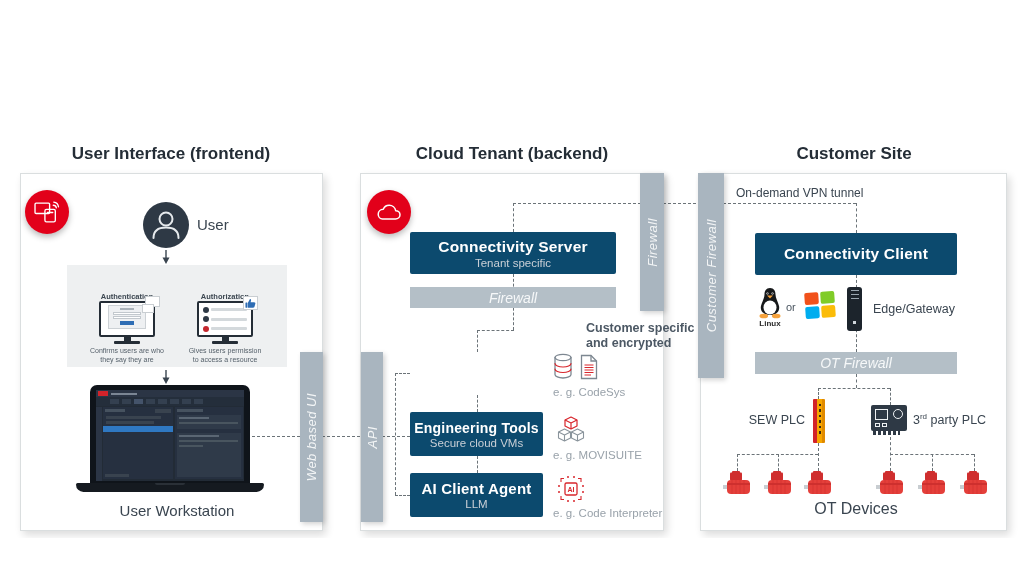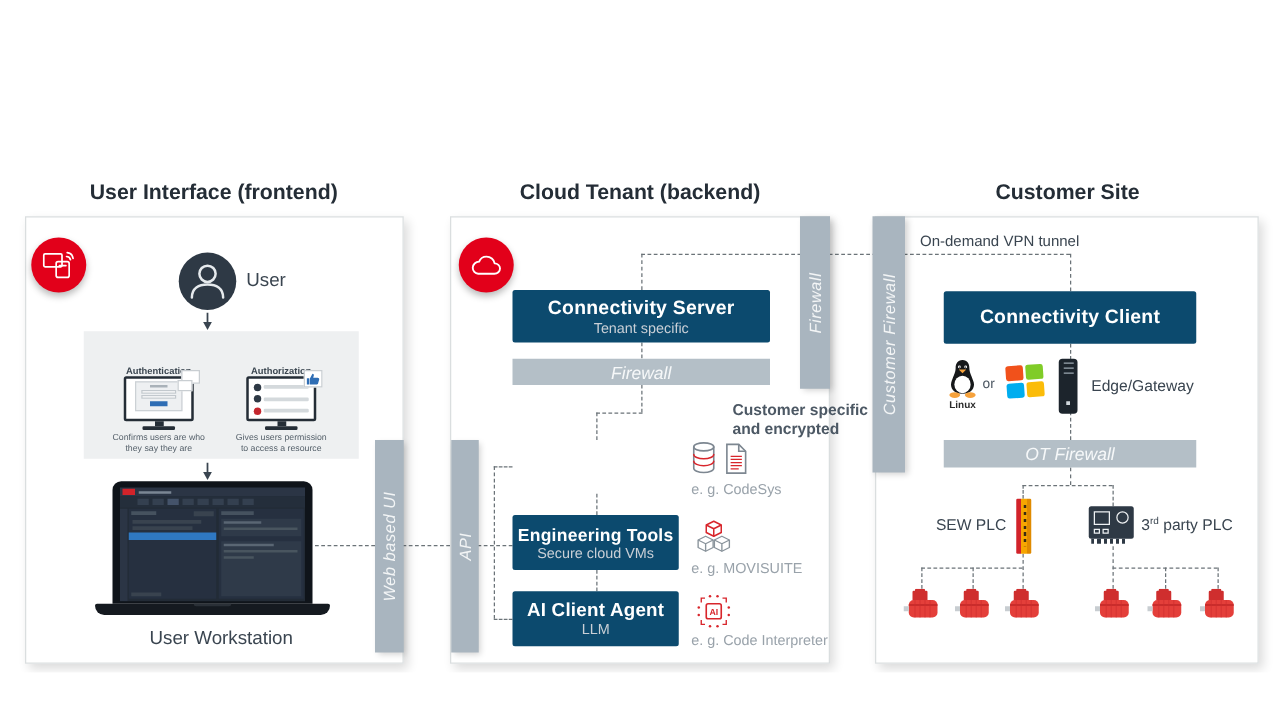--- a/index.html
+++ b/index.html
@@ -431,14 +431,15 @@
   </svg>
   <svg class="motor" style="left:959px; top:471px;" viewBox="0 0 30 27">
     <rect x="8" y="1.5" width="12" height="8" rx="1" fill="#cf2e2e"></rect>
       <rect x="10" y="0" width="8" height="3" rx="1" fill="#cf2e2e"></rect>
     <rect x="5" y="9" width="23" height="14" rx="4" fill="#e43f3a"></rect>
       <path d="M5 13 h23" stroke="#c02727" stroke-width="1.2"></path>
     <rect x="1" y="14" width="4" height="4" fill="#c8cdd1"></rect>
     <path d="M10 9 v14 M14 9 v14 M18 9 v14 M22 9 v14" stroke="#cf2e2e" stroke-width="1" opacity="0.55"></path>
   </svg>
 
+  <div class="lbl" style="left:755px; top:500px; width:202px; text-align:center; font-size:16px;">OT Devices</div>
 
 </div>
 
 </body></html>

